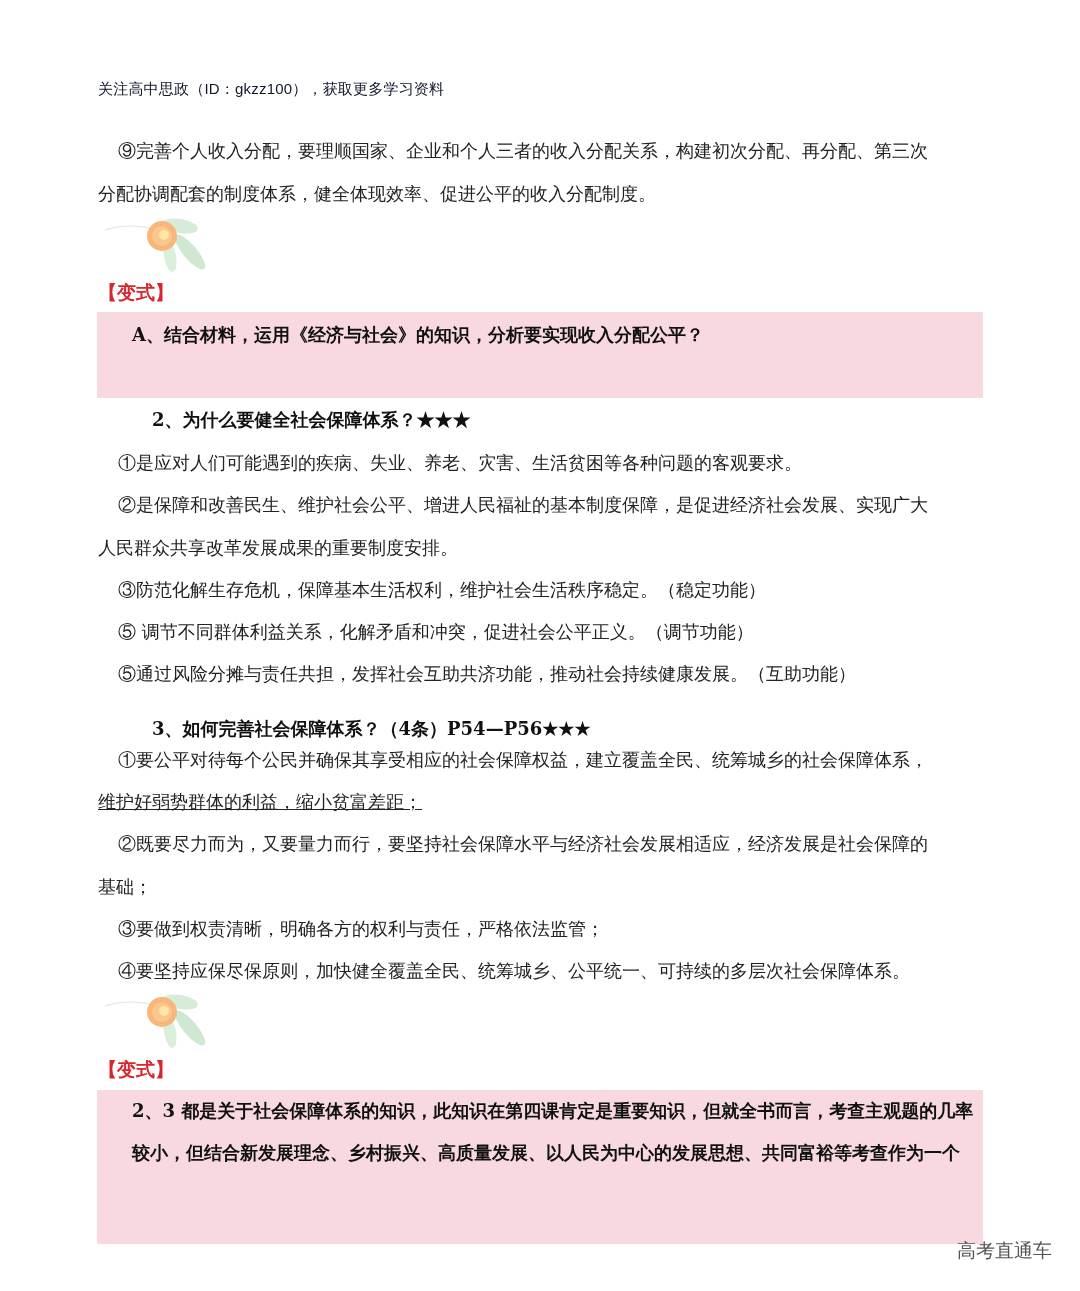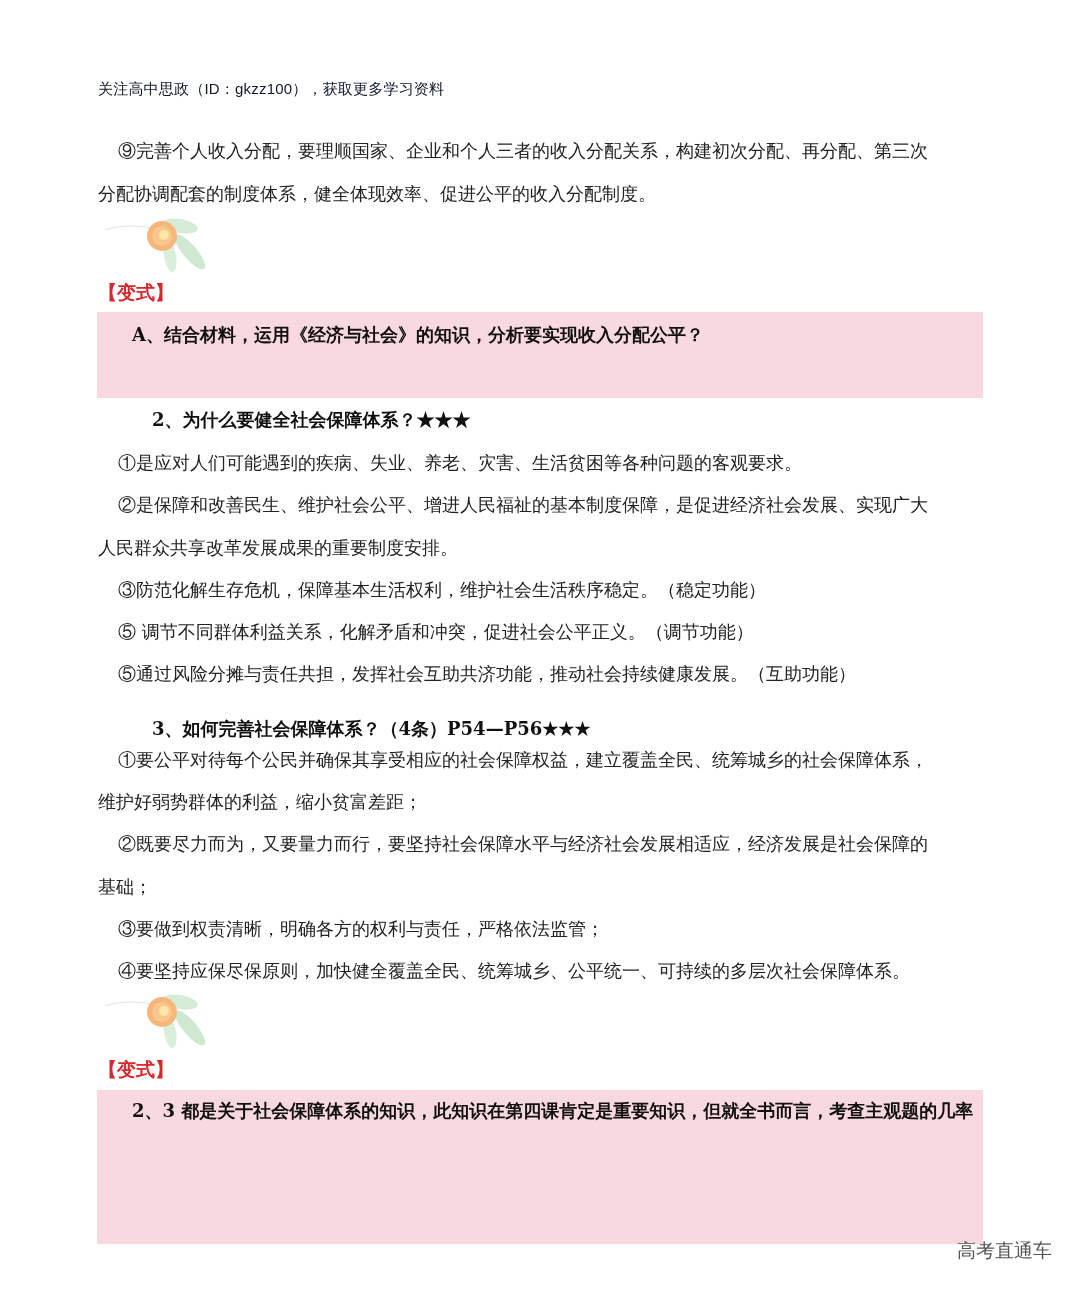--- a/index.html
+++ b/index.html
@@ -91,21 +91,21 @@
 <div class="abs line bold" style="left:118px; top:408px;">2、为什么要健全社会保障体系？★★★</div>
 <div class="abs line" style="left:118px; top:451px;">①是应对人们可能遇到的疾病、失业、养老、灾害、生活贫困等各种问题的客观要求。</div>
 <div class="abs line" style="left:118px; top:493px;">②是保障和改善民生、维护社会公平、增进人民福祉的基本制度保障，是促进经济社会发展、实现广大</div>
 <div class="abs line" style="left:98px; top:536px;">人民群众共享改革发展成果的重要制度安排。</div>
 <div class="abs line" style="left:118px; top:578px;">③防范化解生存危机，保障基本生活权利，维护社会生活秩序稳定。（稳定功能）</div>
 <div class="abs line" style="left:118px; top:620px;">⑤ 调节不同群体利益关系，化解矛盾和冲突，促进社会公平正义。（调节功能）</div>
 <div class="abs line" style="left:118px; top:662px;">⑤通过风险分摊与责任共担，发挥社会互助共济功能，推动社会持续健康发展。（互助功能）</div>
 
 <div class="abs line bold" style="left:118px; top:717px;">3、如何完善社会保障体系？（4条）P54—P56★★★</div>
 <div class="abs line" style="left:118px; top:748px;">①要公平对待每个公民并确保其享受相应的社会保障权益，建立覆盖全民、统筹城乡的社会保障体系，</div>
-<div class="abs line" style="left:98px; top:790px;">维护好弱势群体的利益，缩小贫富差距；</div>
+<div class="abs line" style="left:98px; top:790px;text-decoration:underline;">维护好弱势群体的利益，缩小贫富差距；</div>
 <div class="abs line" style="left:118px; top:832px;">②既要尽力而为，又要量力而行，要坚持社会保障水平与经济社会发展相适应，经济发展是社会保障的</div>
 <div class="abs line" style="left:98px; top:875px;">基础；</div>
 <div class="abs line" style="left:118px; top:917px;">③要做到权责清晰，明确各方的权利与责任，严格依法监管；</div>
 <div class="abs line" style="left:118px; top:959px;">④要坚持应保尽保原则，加快健全覆盖全民、统筹城乡、公平统一、可持续的多层次社会保障体系。</div>
 
 <div class="abs flower" style="left:100px; top:988px;">
   <svg width="110" height="70" viewBox="0 0 110 70">
     <path d="M5 18 Q30 10 58 18" stroke="#e3e3e3" stroke-width="1.2" fill="none"></path>
     <ellipse cx="80" cy="14" rx="18" ry="7" fill="#d6ecd8" transform="rotate(10 80 14)"></ellipse>
     <ellipse cx="90" cy="40" rx="22" ry="7" fill="#cfe8d2" transform="rotate(50 90 40)"></ellipse>
@@ -113,15 +113,16 @@
     <circle cx="62" cy="24" r="15" fill="#f7b77a"></circle>
     <circle cx="62" cy="24" r="10" fill="#f9c78e"></circle>
     <circle cx="64" cy="23" r="5" fill="#fde6a6"></circle>
   </svg>
 </div>
 
 <div class="abs variant-label" style="left:98px; top:1057px;">【变式】</div>
 
 <div class="abs pink-box" style="top:1090px; height:154px;">
   <div class="abs line bold" style="left:1px; top:9px;">2、3 都是关于社会保障体系的知识，此知识在第四课肯定是重要知识，但就全书而言，考查主观题的几率</div>
+  <div class="abs line bold" style="left:1px; top:51px;">较小，但结合新发展理念、乡村振兴、高质量发展、以人民为中心的发展思想、共同富裕等考查作为一个</div>
 </div>
 
 <div class="abs footer-brand">高考直通车</div>
 
 </body></html>

